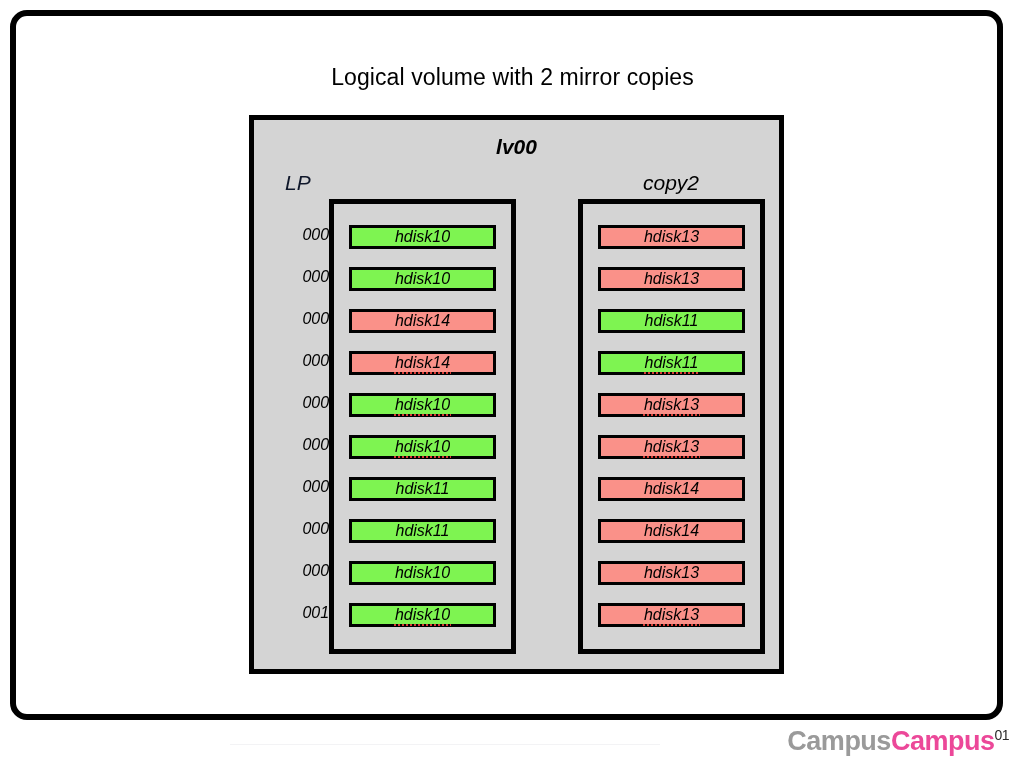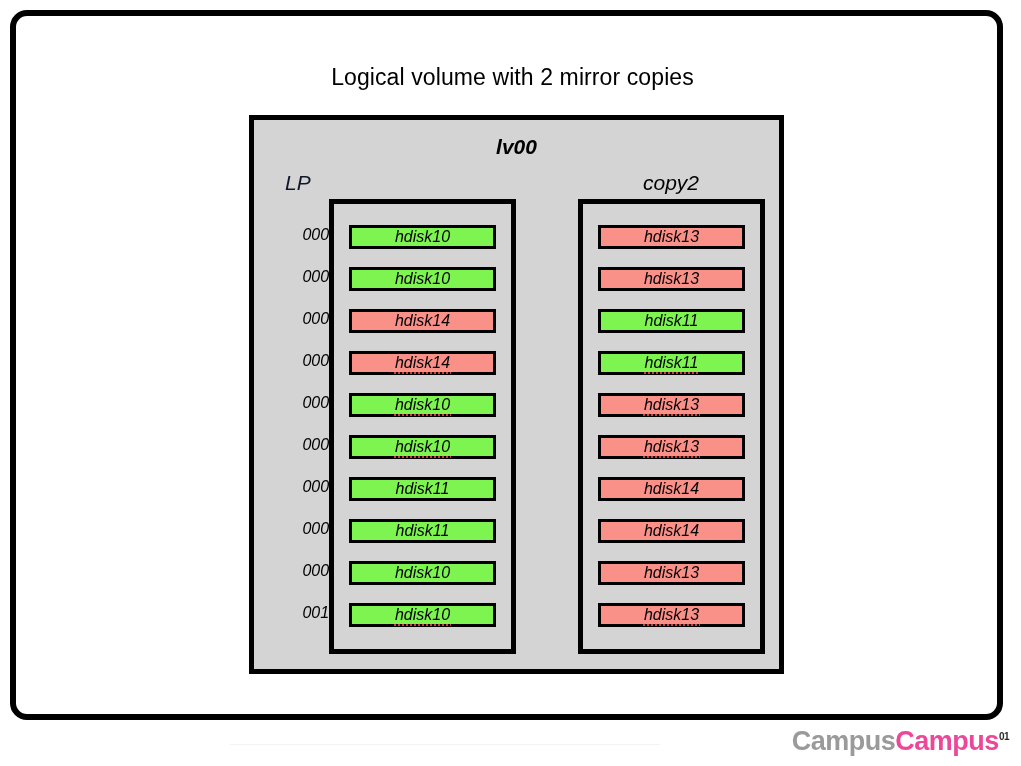--- a/index.html
+++ b/index.html
@@ -188,23 +188,23 @@
     top: 726px;
     font-size: 27px;
     font-weight: bold;
     letter-spacing: -0.5px;
     white-space: nowrap;
   }
   #logo-power  { color: #9a9a9a; }
   #logo-campus { color: #ec4899; }
   #logo-sup {
     color: #2b2b2b;
-    font-size: 10px;
+    font-size: 14px;
     vertical-align: super;
-    font-weight: bold;
+    font-weight: normal;
   }
 </style>
 </head>
 <body>
 
 <div id="slide-panel">
 
   <div id="diagram-title">Logical volume with 2 mirror copies</div>
 
   <div id="lv-box" class="lv-box-real">

